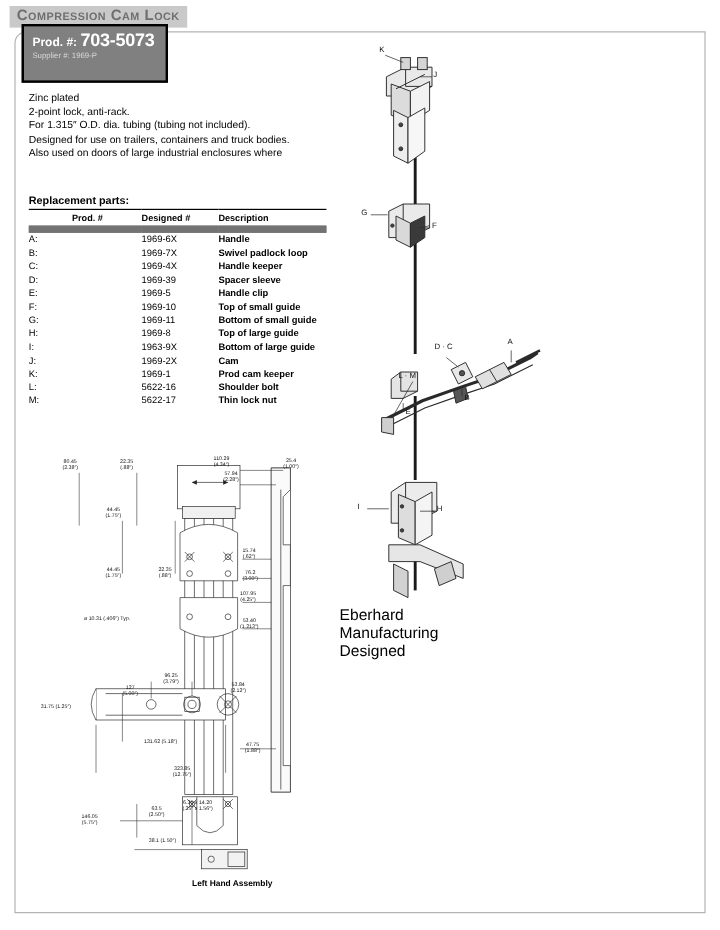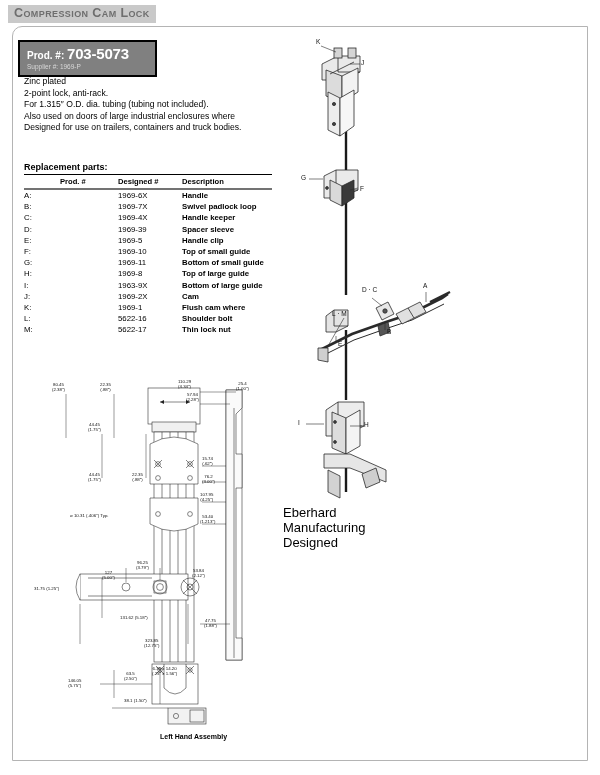--- a/index.html
+++ b/index.html
@@ -34,25 +34,25 @@
     position:absolute;left:12px;top:26px;
     width:576px;height:735px;
     border:1px solid #b4b4b4;
     border-radius:10px 0 0 0;
     box-sizing:border-box;
     background:#fff;
   }
 
   
   .badge{
-    position:absolute;left:18px;top:40px;
-    width:139px;
+    position:absolute;left:18px;top:20px;
+    width:122px;
     background:#808080;
     border:2px solid #000;
-    padding:3px 7px 4px 7px;
+    padding:3px 7px 16px 7px;
     box-sizing:border-box;
   }
   .badge-row1{
     color:#fff;font-size:10px;font-weight:bold;
     line-height:1.15;white-space:nowrap;
   }
   .badge-row1 .prodnum{font-size:15px;font-weight:bold;letter-spacing:-.2px;}
   .badge-row2{
     color:#d8d8d8;font-size:6.5px;line-height:1.2;
     white-space:nowrap;margin-top:1px;
@@ -73,21 +73,21 @@
   .parts-title{
     font-size:9px;font-weight:bold;margin-bottom:2px;
   }
   table.parts-table{
     border-collapse:collapse;width:248px;font-size:7.8px;
   }
   table.parts-table thead th{
     font-weight:bold;text-align:left;
     padding:2px 0 2px 0;
     border-top:1.4px solid #000;
-    border-bottom:2px solid #737373;
+    border-bottom:6px solid #737373;
     font-size:7.6px;
   }
   table.parts-table tbody td{
     padding:1.1px 0;vertical-align:top;
     font-size:7.8px;
   }
   .col-key{width:36px;padding-left:2px;}
   .col-prod{width:58px;}
   .col-sup{width:64px;}
   .col-desc{width:auto;font-weight:bold;}
@@ -136,22 +136,22 @@
       <span>Prod. #:</span>
       <span class="prodnum">703-5073</span>
     </div>
     <div class="badge-row2">Supplier #: 1969-P</div>
   </div>
 
   <div class="desc">
     <div class="desc-line">Zinc plated</div>
     <div class="desc-line">2-point lock, anti-rack.</div>
     <div class="desc-line">For 1.315″ O.D. dia. tubing (tubing not included).</div>
+    <div class="desc-line">Designed for use on trailers, containers and truck bodies.</div>
     <div class="desc-line">Also used on doors of large industrial enclosures where</div>
-    <div class="desc-line">Designed for use on trailers, containers and truck bodies.</div>
   </div>
 
   <div class="parts">
     <div class="parts-title">Replacement parts:</div>
     <table class="parts-table">
       <thead>
         <tr>
           <th class="col-key"></th>
           <th class="col-prod">Prod. #</th>
           <th class="col-sup">Designed #</th>
@@ -216,21 +216,21 @@
           <tr>
             <td class="col-key">J:</td>
             <td class="col-prod"></td>
             <td class="col-sup">1969-2X</td>
             <td class="col-desc">Cam</td>
           </tr>
           <tr>
             <td class="col-key">K:</td>
             <td class="col-prod"></td>
             <td class="col-sup">1969-1</td>
-            <td class="col-desc">Flush cam where</td>
+            <td class="col-desc">Prod cam keeper</td>
           </tr>
           <tr>
             <td class="col-key">L:</td>
             <td class="col-prod"></td>
             <td class="col-sup">5622-16</td>
             <td class="col-desc">Shoulder bolt</td>
           </tr>
           <tr>
             <td class="col-key">M:</td>
             <td class="col-prod"></td>

